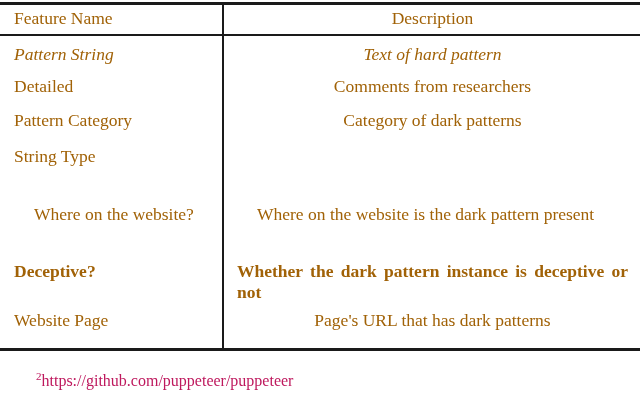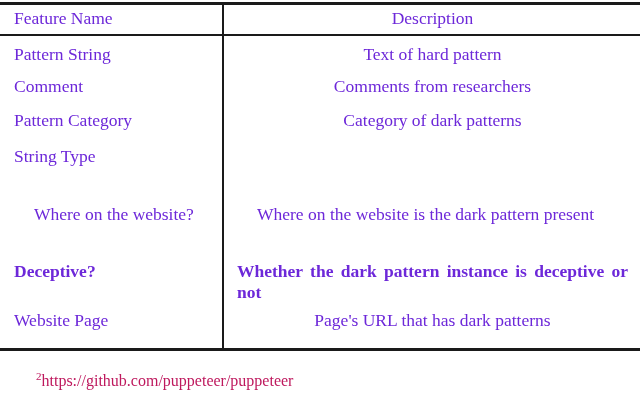--- a/index.html
+++ b/index.html
@@ -43,42 +43,42 @@
     width: 2px;
     height: 345px;
     background: #1a1a1a;
   }
 
   
   .cell {
     position: absolute;
     font-size: 17.5px;
     line-height: 21px;
-    color: #6d28d9;
+    color: #a16207;
   }
   .col-left {
     left: 14px;
     width: 200px;
     text-align: left;
   }
   .col-right {
     left: 237px;
     width: 391px;
     text-align: justify;
     text-justify: inter-word;
   }
   .col-right.single {
     text-align: center;
   }
 
   
   .hdr { top: 8px; }
 
   
-  .r0 { top: 44px;  }
+  .r0 { top: 44px; font-style: italic;  }
   .r1 { top: 76px;  }
   .r2 { top: 110px; }
   .r3 { top: 146px; }
   .r4 { top: 204px; margin-left: 20px; }
   .r5 { top: 261px; font-weight: bold; }
   .r6 { top: 310px; }
 
   
   #footnote {
     position: absolute;
@@ -104,21 +104,21 @@
   <div class="rule rule-mid"></div>
   <div class="rule rule-bottom"></div>
   <div class="col-divider"></div>
 
   <div class="cell col-left hdr">Feature Name</div>
   <div class="cell col-right single hdr">Description</div>
 
   <div class="cell col-left r0">Pattern String</div>
   <div class="cell col-right single r0">Text of hard pattern</div>
 
-  <div class="cell col-left r1">Comment</div>
+  <div class="cell col-left r1">Detailed</div>
   <div class="cell col-right single r1">Comments from researchers</div>
 
   <div class="cell col-left r2">Pattern Category</div>
   <div class="cell col-right single r2">Category of dark patterns</div>
 
   <div class="cell col-left r3">String Type</div>
 
   <div class="cell col-left r4">Where on the website?</div>
   <div class="cell col-right r4">Where on the website is the dark pattern present</div>
 

